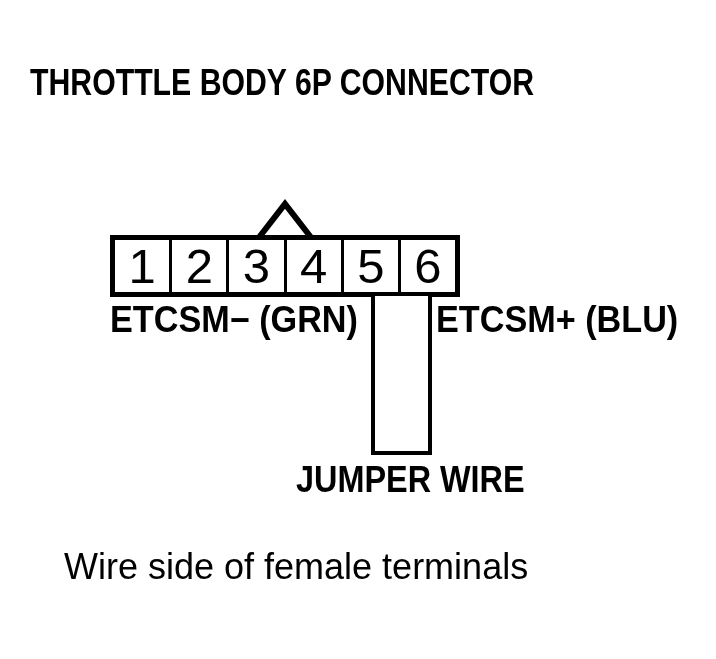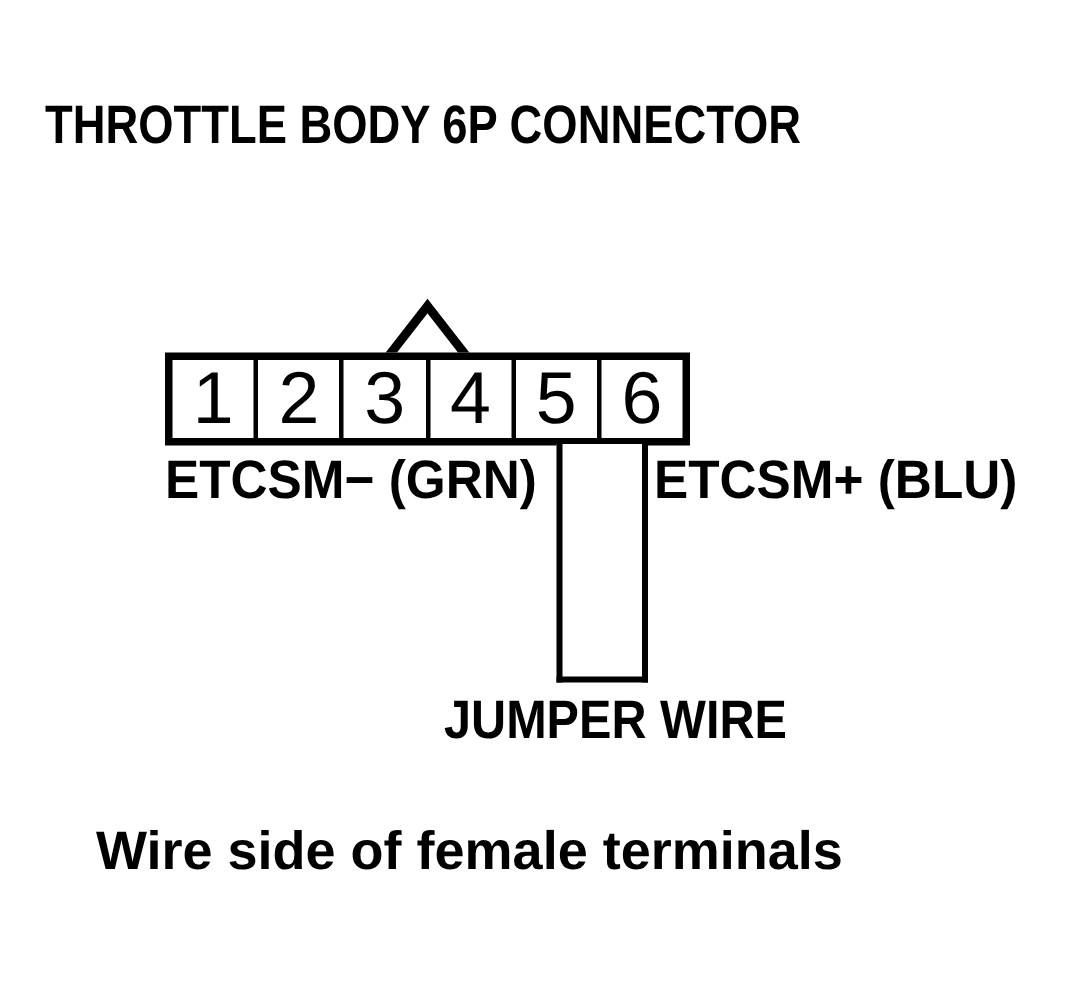--- a/index.html
+++ b/index.html
@@ -78,21 +78,21 @@
     left: 296px; top: 462px;
     font-size: 36px;
     transform: scaleX(0.90);
     transform-origin: 0 0;
   }
 
   
   .caption {
     left: 64px; top: 549px;
     font-size: 36px;
-    font-weight: bold;
+    font-weight: normal;
   }
 </style>
 </head>
 <body>
 
 <div class="stage">
 
   <div class="abs txt bold page-title">THROTTLE BODY 6P CONNECTOR</div>
 
   <svg class="abs tab-marker" width="72" height="46" viewBox="0 0 72 46">

